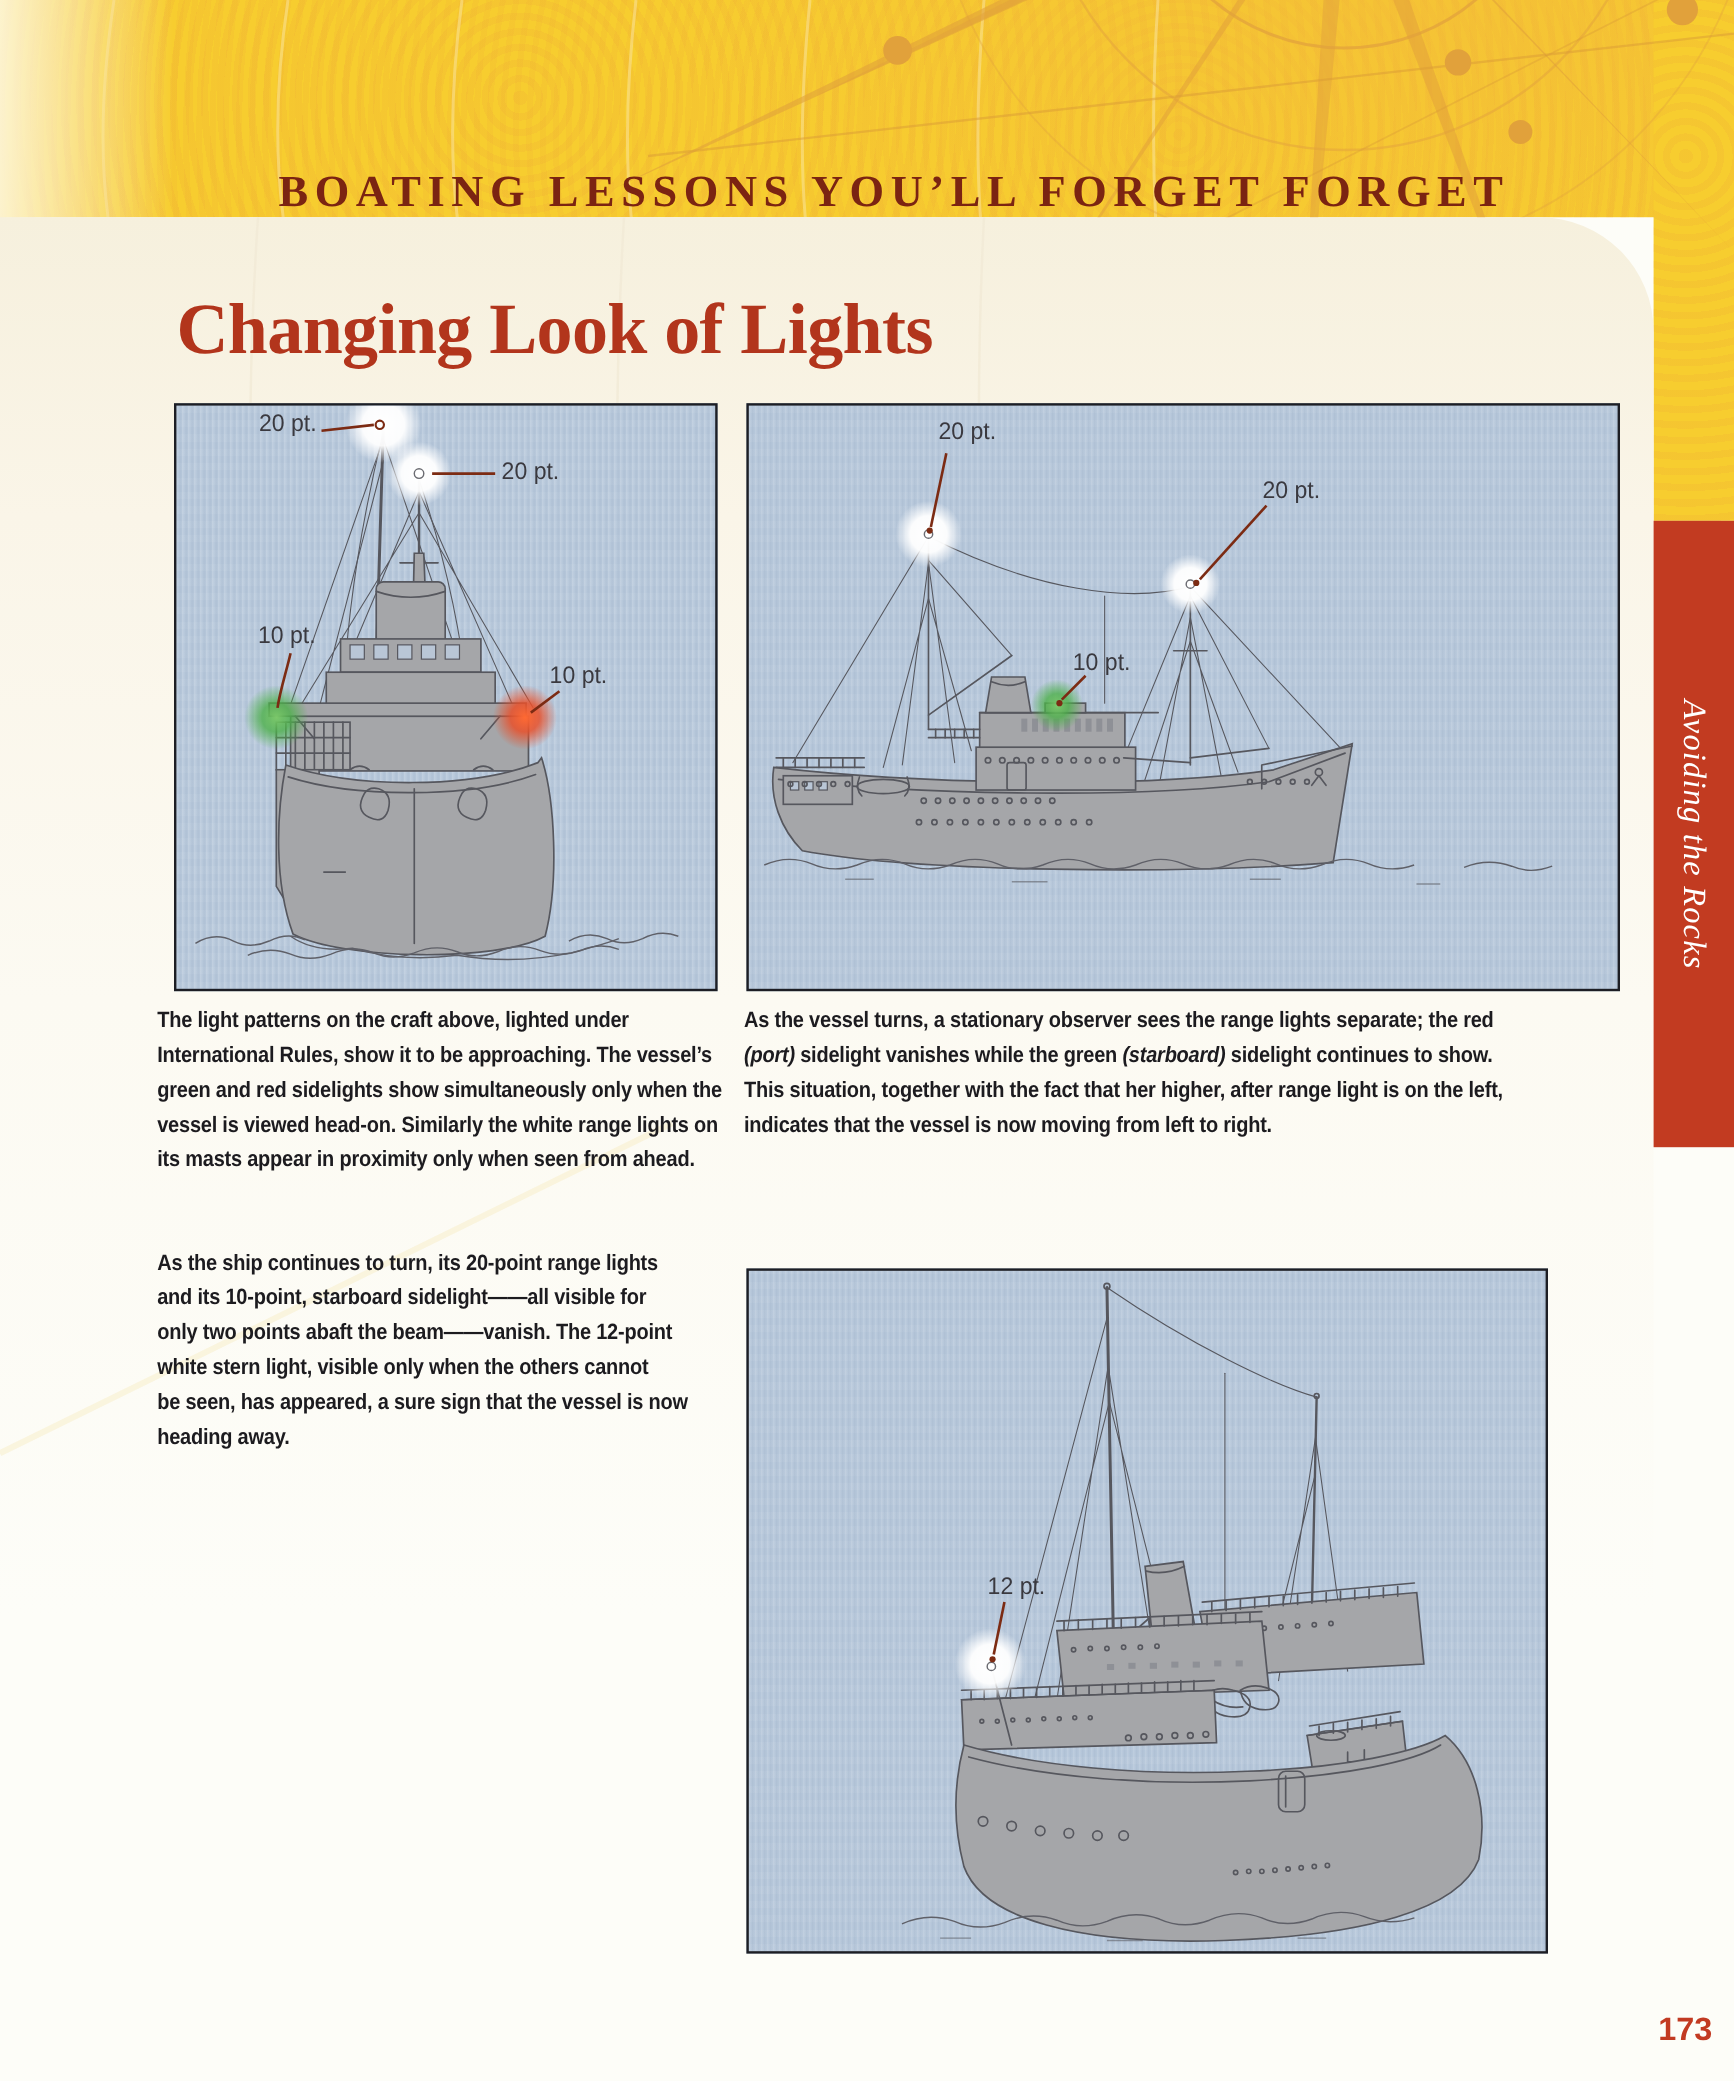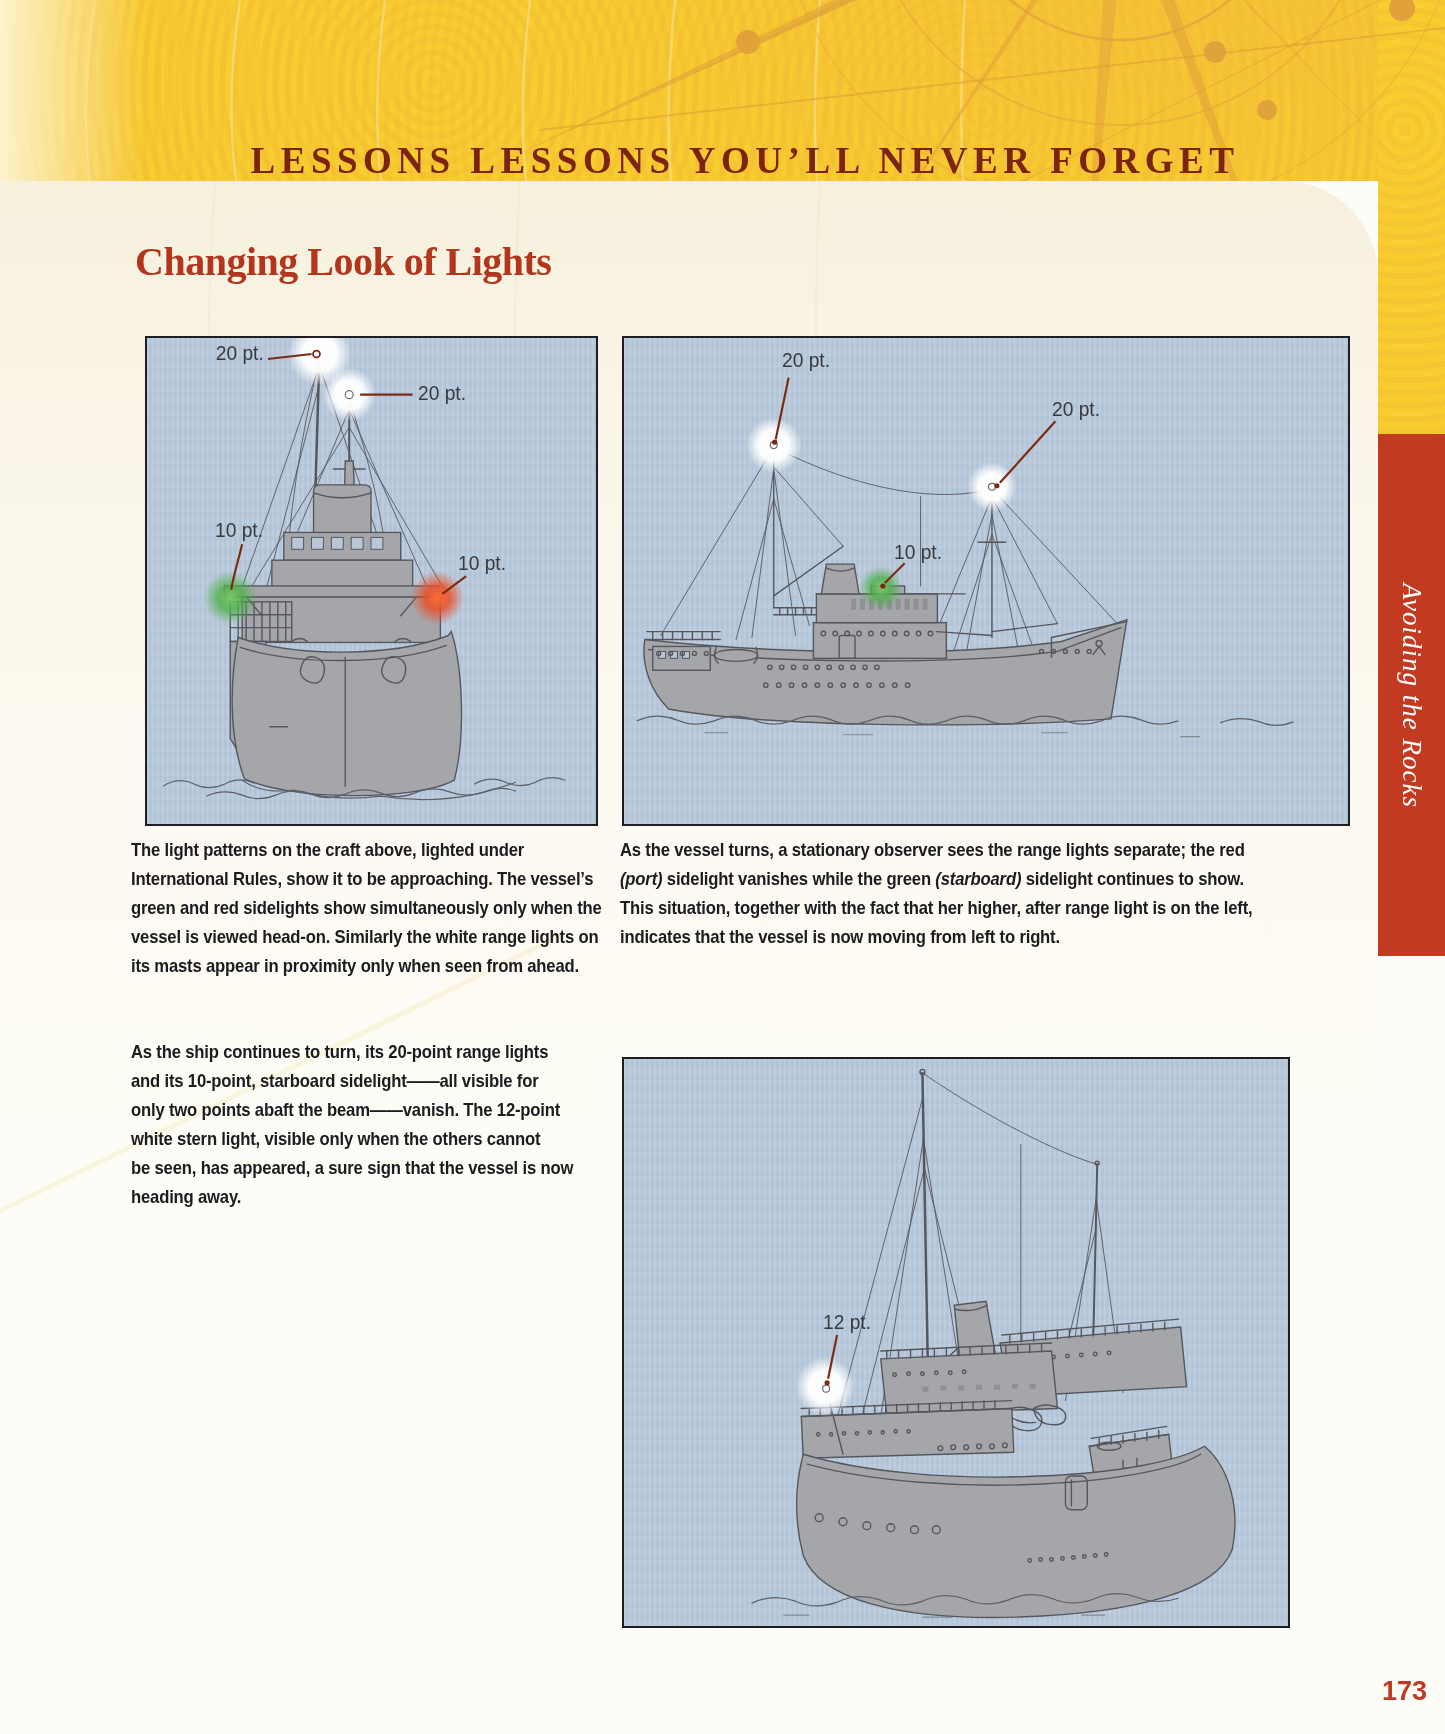--- a/index.html
+++ b/index.html
@@ -27,22 +27,22 @@
   .compass{position:absolute;left:480px;top:0;width:965px;height:436px;z-index:2;}
   .sheet{position:absolute;left:0;top:181px;width:1378px;height:1553px;z-index:3;
     border-top-right-radius:95px;
     background:linear-gradient(180deg,#f6f0dd 0%,#faf5e8 16%,#fcfaf2 42%,#fdfdf8 75%);}
   .sheet-deco{position:absolute;left:0;top:0;width:1378px;height:1553px;}
 
   
   .eyebrow{position:absolute;left:60px;top:141px;width:1370px;z-index:6;text-align:center;
     font-family:"Liberation Serif",serif;font-weight:bold;font-size:37px;line-height:40px;
     letter-spacing:5.5px;color:var(--header-brown);}
-  .title{position:absolute;left:131px;top:228px;z-index:6;margin:4px;
-    font-family:"Liberation Serif",serif;font-weight:bold;font-size:40px;line-height:60px;
+  .title{position:absolute;left:131px;top:228px;z-index:6;margin:16px;
+    font-family:"Liberation Serif",serif;font-weight:bold;font-size:60px;line-height:60px;
     letter-spacing:-.5px;color:var(--accent-red);}
 
   
   .tab{position:absolute;left:1378px;top:434px;width:67px;height:522px;z-index:5;
     background:var(--tab-red);display:flex;align-items:center;justify-content:center;}
   .tab span{writing-mode:vertical-rl;font-family:"Liberation Serif",serif;font-style:italic;
     font-size:27px;letter-spacing:1px;color:#ffffff;}
 
   
   .panel{position:absolute;z-index:6;border:2px solid #1d1e24;box-sizing:border-box;overflow:hidden;
@@ -125,21 +125,21 @@
     <svg class="sheet-deco" width="1378" height="1553">
       <g fill="none" stroke="#f1ead6" stroke-width="2" opacity=".8">
         <path d="M215,0 C205,150 206,320 220,480"></path>
         <path d="M520,0 C512,140 512,280 522,420"></path>
         <path d="M820,0 C814,120 814,240 822,360"></path>
       </g>
       <line x1="0" y1="1030" x2="560" y2="755" stroke="rgba(243,225,160,.28)" stroke-width="5"></line>
     </svg>
   </div>
 
-  <div class="eyebrow">LESSONS LESSONS YOU’LL NEVER FORGET</div>
+  <div class="eyebrow">BOATING LESSONS YOU’LL FORGET FORGET</div>
   <h1 class="title">Changing Look of Lights</h1>
 
   <div class="tab">
     <span>Avoiding the Rocks</span>
   </div>
 
   <div class="panel p1">
     <svg width="449" height="486" viewBox="0 0 453 490">
       <defs>
         <radialGradient id="gwA">

